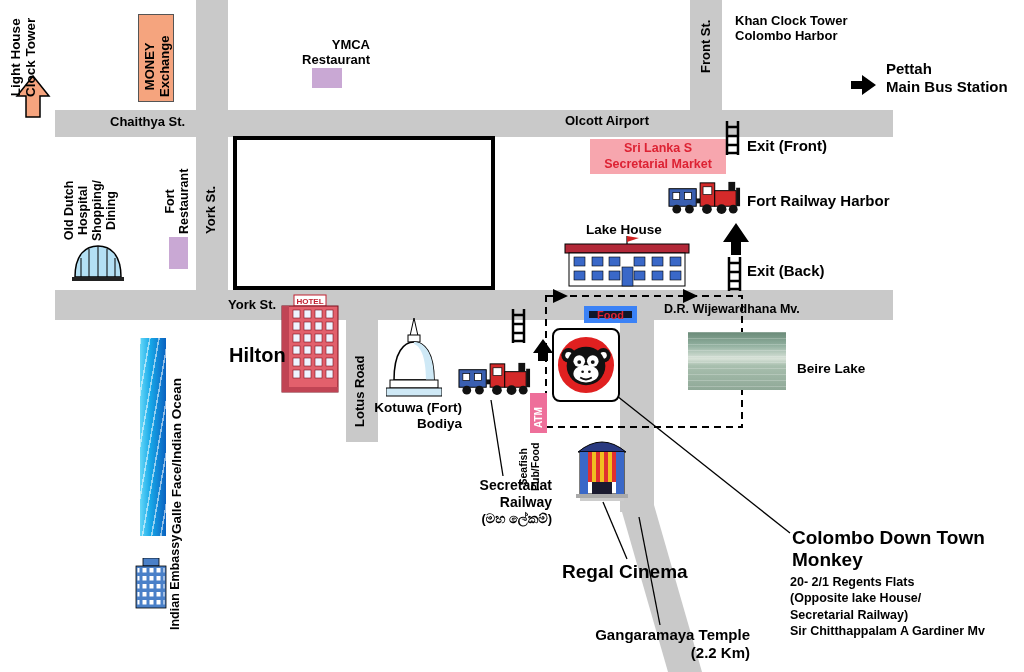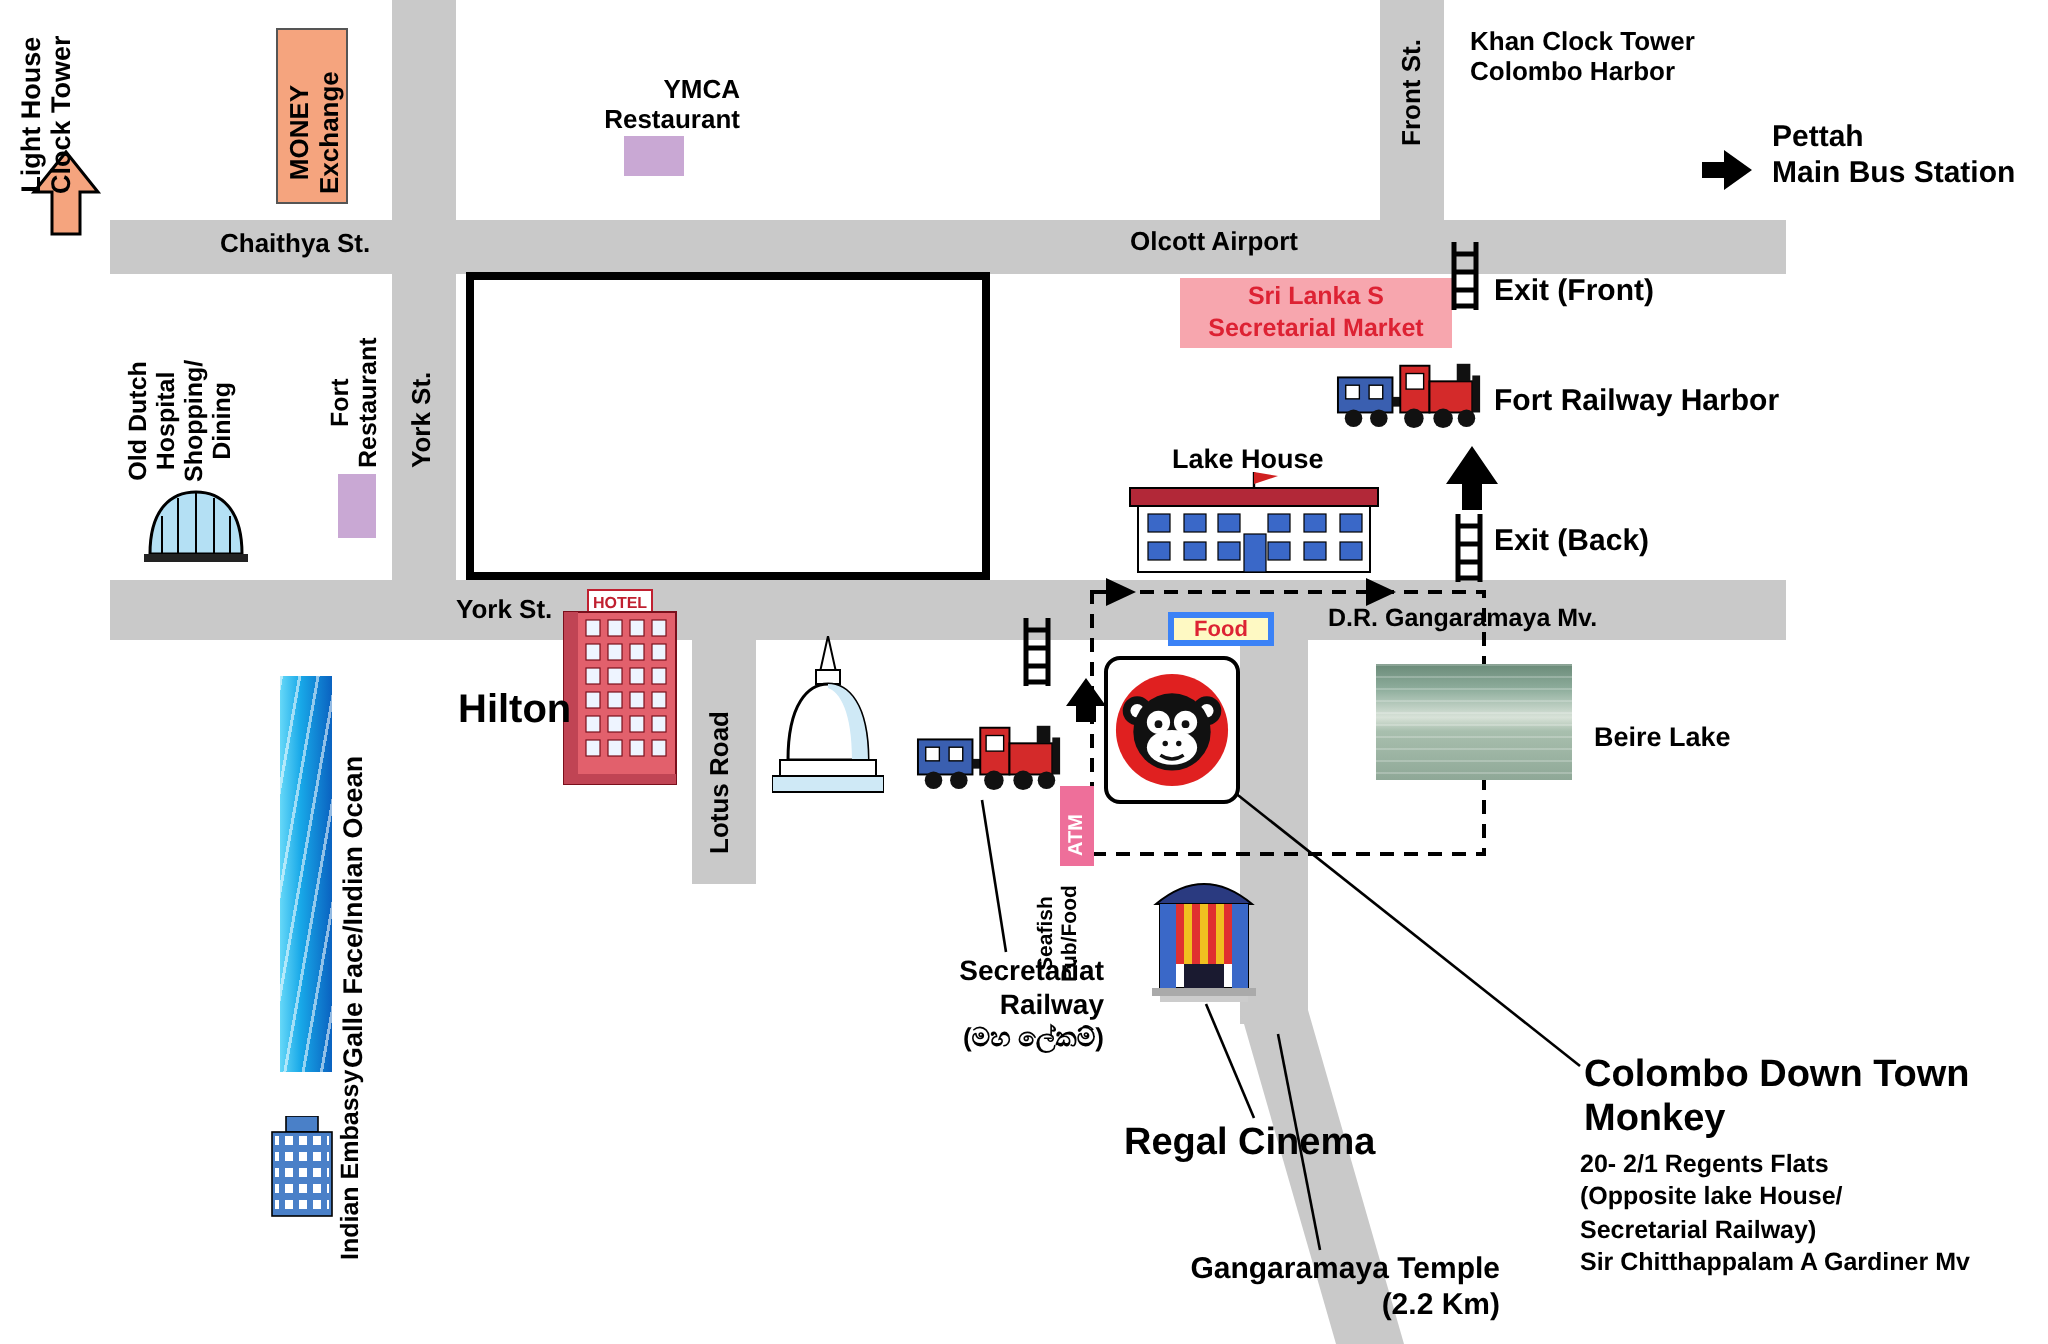--- a/index.html
+++ b/index.html
@@ -62,21 +62,21 @@
 
   <div class="block" style="left:233px;top:136px;width:262px;height:154px"></div>
 
   <div class="box" style="left:138px;top:14px;width:36px;height:88px;background:#f5a47e;border:1px solid #555"></div>
   <div class="box" style="left:312px;top:68px;width:30px;height:20px;background:#c9a8d4"></div>
   <div class="box" style="left:169px;top:237px;width:19px;height:32px;background:#c9a8d4"></div>
   <div class="box flexc" style="left:590px;top:139px;width:136px;height:35px;background:#f7a6ae">
     <span class="red" style="font-size:12.5px;white-space:pre-line;line-height:1.25">Sri Lanka S
 Secretarial Market</span>
   </div>
-  <div class="box flexc" style="left:584px;top:306px;width:53px;height:17px;background:#fef9c3;border:3px solid #3b82f6;z-index:4">
+  <div class="box flexc" style="left:584px;top:306px;width:53px;height:17px;background:#0f172a;border:5px solid #3b82f6;z-index:4">
     <span class="red" style="font-size:11px">Food</span>
   </div>
   <div class="box" style="left:530px;top:393px;width:17px;height:40px;background:#ee6f9a;z-index:4"></div>
   <div class="box ocean" style="left:140px;top:338px;width:26px;height:198px"></div>
   <div class="box lakephoto" style="left:688px;top:332px;width:98px;height:58px;z-index:4"></div>
 
   <svg id="overlay" width="1024" height="672">
     <defs>
       <g id="ladder" stroke="#000" stroke-width="2.5">
         <line x1="0" y1="0" x2="0" y2="34"></line>
@@ -257,32 +257,34 @@
       </defs>
       <rect x="9" y="0" width="16" height="8" fill="#4a80c8" stroke="#000" stroke-width="0.8"></rect>
       <rect x="2" y="8" width="30" height="42" fill="#4a80c8" stroke="#000" stroke-width="0.8"></rect>
       <rect x="3.5" y="9.5" width="27" height="39" fill="url(#embwin)"></rect>
     </svg>
   </div>
 
   <div class="lbl" style="left:110px;top:114px">Chaithya St.</div>
   <div class="lbl" style="left:565px;top:113px">Olcott Airport</div>
   <div class="lbl" style="left:228px;top:297px">York St.</div>
-  <div class="lbl" style="left:664px;top:302px;font-size:12.5px">D.R. Gangaramaya Mv.</div>
+  <div class="lbl" style="left:664px;top:302px;font-size:12.5px">D.R. Wijewardhana Mv.</div>
   <div class="lbl ctr" style="left:282px;top:37px;width:88px">YMCA
 Restaurant</div>
   <div class="lbl" style="left:735px;top:13px">Khan Clock Tower
 Colombo Harbor</div>
   <div class="lbl" style="left:886px;top:60px;font-size:15px">Pettah
 Main Bus Station</div>
   <div class="lbl" style="left:747px;top:137px;font-size:15px">Exit (Front)</div>
   <div class="lbl" style="left:747px;top:192px;font-size:15px">Fort Railway Harbor</div>
   <div class="lbl" style="left:586px;top:222px;font-size:13.5px">Lake House</div>
   <div class="lbl" style="left:747px;top:262px;font-size:15px">Exit (Back)</div>
   <div class="lbl" style="left:229px;top:344px;font-size:20px">Hilton</div>
+  <div class="lbl ctr" style="left:370px;top:400px;width:92px;font-size:13.5px">Kotuwa (Fort)
+Bodiya</div>
   <div class="lbl" style="left:797px;top:361px;font-size:13.5px">Beire Lake</div>
   <div class="lbl ctr" style="left:458px;top:477px;width:94px;font-size:14px">Secretariat
 Railway</div>
   <div class="lbl ctr" style="left:458px;top:511px;width:94px;font-size:13px">(මහ ලේකම්)</div>
   <div class="lbl" style="left:562px;top:561px;font-size:19px">Regal Cinema</div>
   <div class="lbl" style="left:792px;top:527px;font-size:19px;line-height:1.15">Colombo Down Town
 Monkey</div>
   <div class="lbl" style="left:790px;top:574px;font-size:12.5px;line-height:1.3">20- 2/1 Regents Flats
 (Opposite lake House/
 Secretarial Railway)

